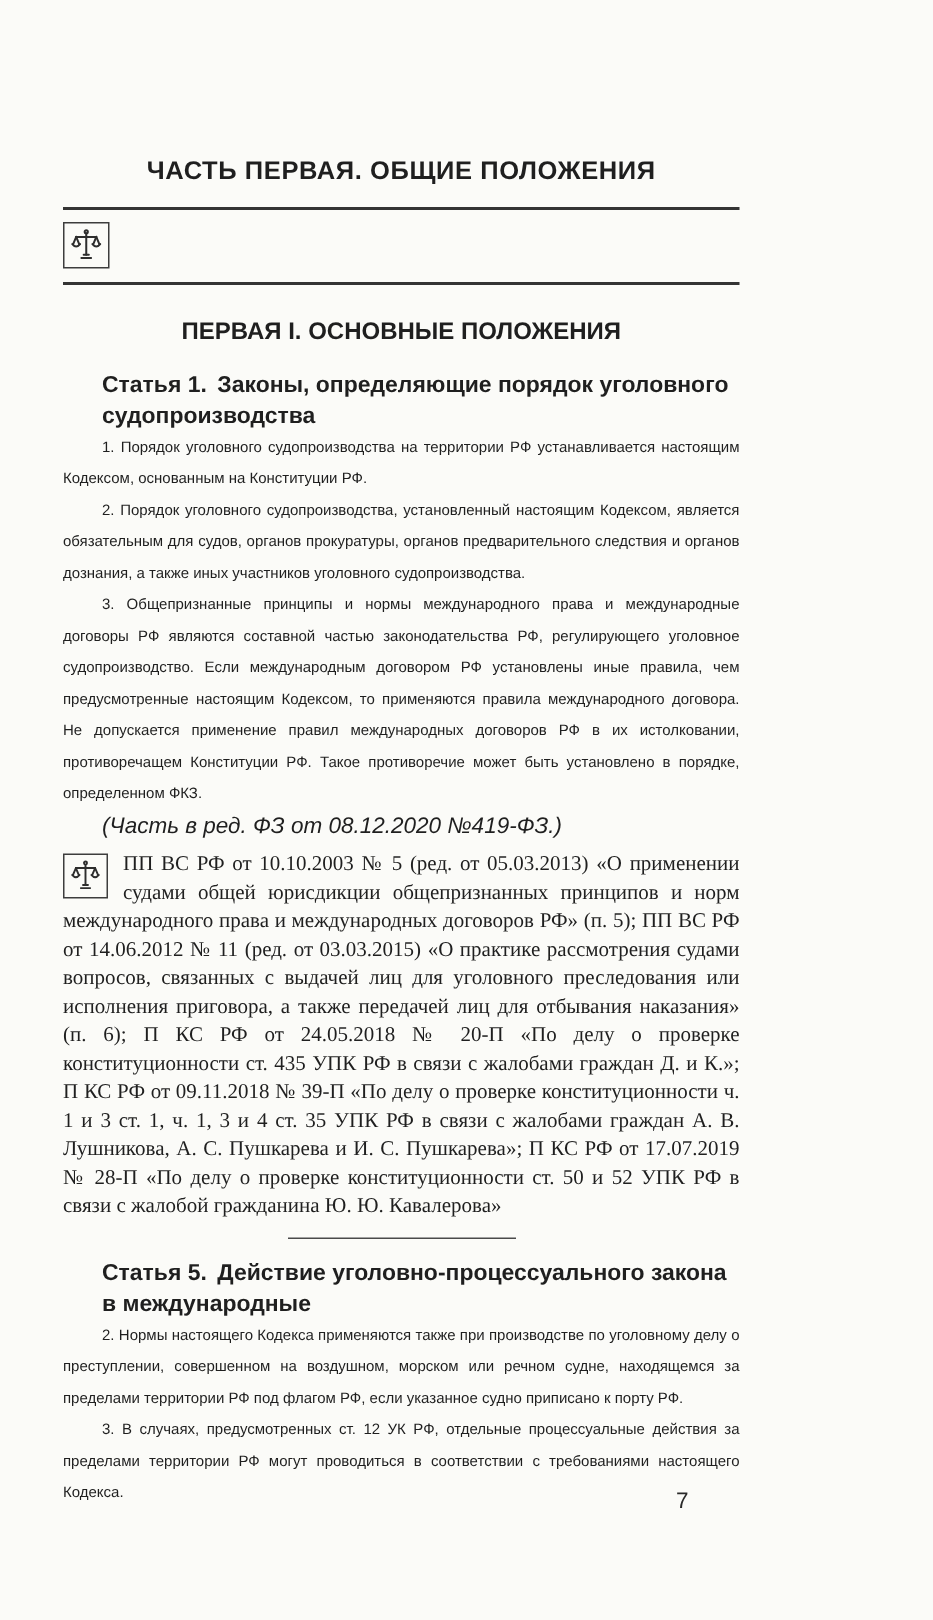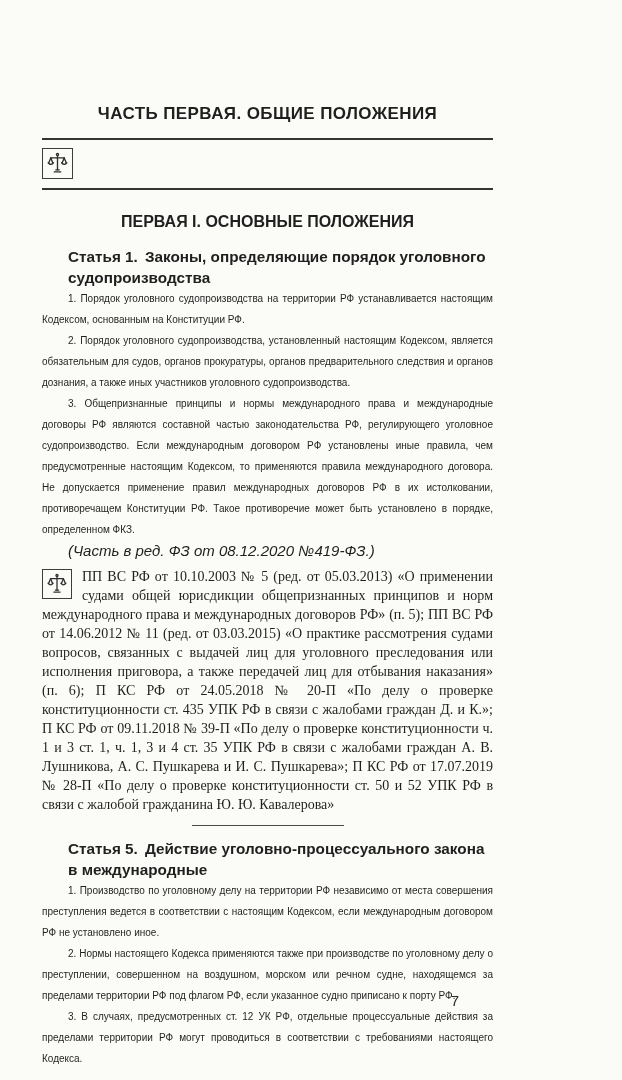--- a/index.html
+++ b/index.html
@@ -136,19 +136,18 @@
     </span>
     <span>ПП ВС РФ от 10.10.2003 № 5 (ред. от 05.03.2013) «О применении судами общей юрисдикции общепризнанных принципов и норм международного права и международных договоров РФ» (п. 5); ПП ВС РФ от 14.06.2012 № 11 (ред. от 03.03.2015) «О практике рассмотрения судами вопросов, связанных с выдачей лиц для уголовного преследования или исполнения приговора, а также передачей лиц для отбывания наказания» (п. 6); П КС РФ от 24.05.2018 № 20-П «По делу о проверке конституционности ст. 435 УПК РФ в связи с жалобами граждан Д. и К.»; П КС РФ от 09.11.2018 № 39-П «По делу о проверке конституционности ч. 1 и 3 ст. 1, ч. 1, 3 и 4 ст. 35 УПК РФ в связи с жалобами граждан А. В. Лушникова, А. С. Пушкарева и И. С. Пушкарева»; П КС РФ от 17.07.2019 № 28-П «По делу о проверке конституционности ст. 50 и 52 УПК РФ в связи с жалобой гражданина Ю. Ю. Кавалерова»</span>
   </div>
 
   <hr class="center-divider">
 
   <div class="article-heading" style="margin-top:0;">
     <span class="art-label">Статья 5.</span><span>Действие уголовно-процессуального закона в международные</span>
   </div>
 
-  <p class="body-par">1. Производство по уголовному делу на территории РФ независимо от места совершения преступления ведется в соответствии с настоящим Кодексом, если международным договором РФ не установлено иное.</p>
   <p class="body-par">2. Нормы настоящего Кодекса применяются также при производстве по уголовному делу о преступлении, совершенном на воздушном, морском или речном судне, находящемся за пределами территории РФ под флагом РФ, если указанное судно приписано к порту РФ.</p>
   <p class="body-par">3. В случаях, предусмотренных ст. 12 УК РФ, отдельные процессуальные действия за пределами территории РФ могут проводиться в соответствии с требованиями настоящего Кодекса.</p>
 
   <div class="page-number">7</div>
 
 </div>
 
 </body></html>

